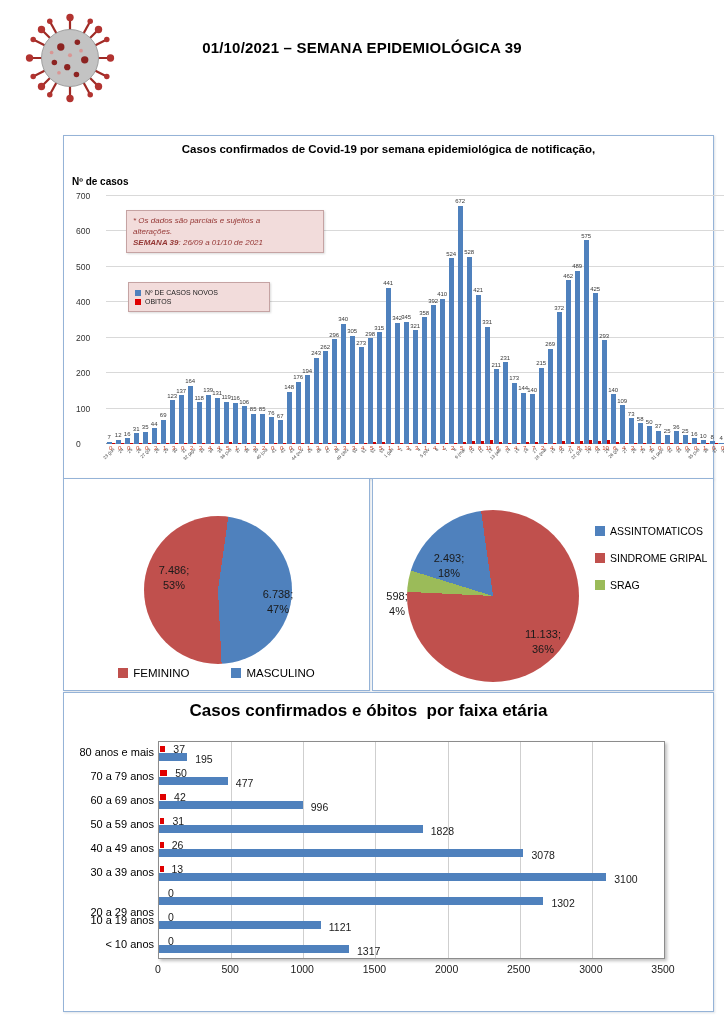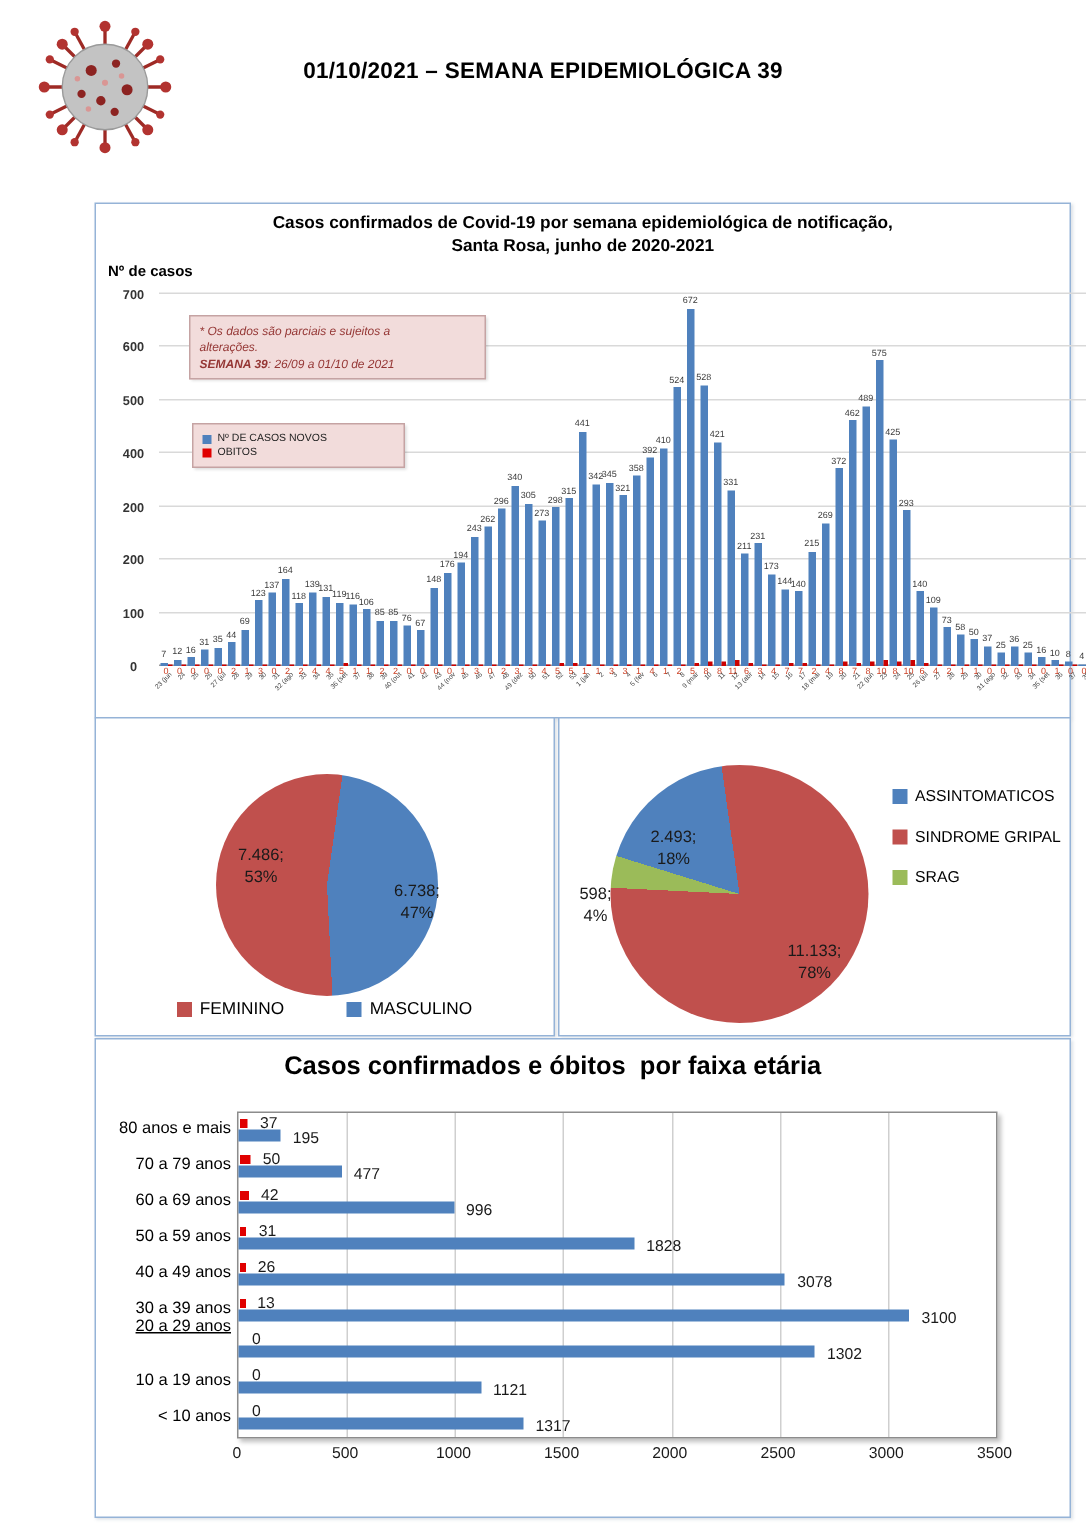--- a/index.html
+++ b/index.html
@@ -9,21 +9,21 @@
   .panel{position:absolute;border:1px solid #95b3d7;background:#fff;box-shadow:1px 1px 2px rgba(120,140,160,.25);}
   
   .hdr-title{position:absolute;left:120px;right:120px;top:36px;text-align:center;
              font-weight:bold;font-size:15px;line-height:24px;letter-spacing:.2px;}
   
   .wtitle{position:absolute;left:0;right:0;top:6px;text-align:center;font-weight:bold;font-size:11.5px;line-height:15px;}
   .ylab{position:absolute;left:8px;top:40px;font-weight:bold;font-size:10px;}
   #wplot{position:absolute;left:42px;top:60px;width:630px;height:248px;}
   .grid{position:absolute;left:0;width:100%;height:1px;background:#d9d9d9;}
   .grid.base{background:#9a9a9a;}
-  .ytick{position:absolute;left:-30px;width:26px;text-align:center;font-size:8.5px;color:#333;font-weight:bold;}
+  .ytick{position:absolute;left:-30px;width:26px;text-align:left;font-size:8.5px;color:#333;}
   .vbar{position:absolute;bottom:0;background:#4f81bd;}
   .dbar{position:absolute;bottom:0;background:#cc0000;}
   .blab{position:absolute;width:22px;text-align:center;font-size:6px;color:#3b3b3b;white-space:nowrap;}
   .dlab{position:absolute;bottom:-7px;width:14px;text-align:center;font-size:6px;color:#cc4125;}
   .xtick{position:absolute;width:30px;text-align:right;font-size:4.5px;color:#444;
          transform:rotate(-45deg);transform-origin:100% 0;white-space:nowrap;}
   .xaxis-title{position:absolute;left:0;right:0;top:328px;text-align:center;font-weight:bold;font-size:9px;}
   .notebox{position:absolute;left:62px;top:74px;width:184px;background:#f2dcdb;border:1px solid #c5a3a3;
            padding:4px 6px;font-size:8px;font-style:italic;color:#953735;line-height:11px;box-shadow:1px 1px 2px rgba(0,0,0,.15);}
   .legbox{position:absolute;left:64px;top:146px;width:128px;background:#f2dcdb;border:1px solid #c5a3a3;
@@ -109,21 +109,20 @@
   </div>
 
   <div class="hdr-title">
     <div>01/10/2021 – SEMANA EPIDEMIOLÓGICA 39</div>
   </div>
 
 
   <div class="panel" style="left:63px;top:135px;width:649px;height:342px;">
     <div class="wtitle">
       <div>Casos confirmados de Covid-19 por semana epidemiológica de notificação,</div>
-      <div>Santa Rosa, junho  de 2020-2021</div>
     </div>
     <div class="ylab">Nº de casos</div>
 
     <div id="wplot">
         <div class="grid base" style="bottom: 0px;"></div>
         <div class="ytick" style="bottom: -5px;">0</div>
         <div class="grid" style="bottom: 35.4286px;"></div>
         <div class="ytick" style="bottom: 30.4286px;">100</div>
         <div class="grid" style="bottom: 70.8571px;"></div>
         <div class="ytick" style="bottom: 65.8571px;">200</div>
@@ -531,21 +530,21 @@
     <div class="pielab" style="left:46px;top:72px;width:60px;">
       <div>2.493;</div>
       <div>18%</div>
     </div>
     <div class="pielab" style="left:2px;top:110px;width:44px;">
       <div>598;</div>
       <div>4%</div>
     </div>
     <div class="pielab" style="left:138px;top:148px;width:64px;">
       <div>11.133;</div>
-      <div>78%</div>
+      <div>36%</div>
     </div>
     <div class="abs" style="left:222px;top:46px;">
       <div class="pleg" style="margin-bottom:15px;font-size:10.5px;">
         <span class="psq" style="background:#4f81bd;"></span>
         <span>ASSINTOMATICOS</span>
       </div>
       <div class="pleg" style="margin-bottom:15px;font-size:10.5px;">
         <span class="psq" style="background:#c0504d;"></span>
         <span>SINDROME GRIPAL</span>
       </div>
@@ -599,21 +598,21 @@
         <div class="acase" style="left: 0px; top: 203px; width: 190.024px; background: rgb(79, 129, 189);"></div>
         <div class="anum" style="left: 198.024px; top: 203px;">1317</div>
       </div>
     <div id="acats">
         <div class="acat" style="top: 53px;">80 anos e mais</div>
         <div class="acat" style="top: 77px;">70 a 79 anos</div>
         <div class="acat" style="top: 101px;">60 a 69 anos</div>
         <div class="acat" style="top: 125px;">50 a 59 anos</div>
         <div class="acat" style="top: 149px;">40 a 49 anos</div>
         <div class="acat" style="top: 173px;">30 a 39 anos</div>
-        <div class="acat" style="top: 185px; text-decoration: underline;">20 a 29 anos</div>
+        <div class="acat" style="top: 213px;">20 a 29 anos</div>
         <div class="acat" style="top: 221px;">10 a 19 anos</div>
         <div class="acat" style="top: 245px;">&lt; 10 anos</div>
       </div>
     <div id="aticks">
         <div class="atick" style="left: 74px; top: 270px;">0</div>
         <div class="atick" style="left: 146.143px; top: 270px;">500</div>
         <div class="atick" style="left: 218.286px; top: 270px;">1000</div>
         <div class="atick" style="left: 290.429px; top: 270px;">1500</div>
         <div class="atick" style="left: 362.571px; top: 270px;">2000</div>
         <div class="atick" style="left: 434.714px; top: 270px;">2500</div>

